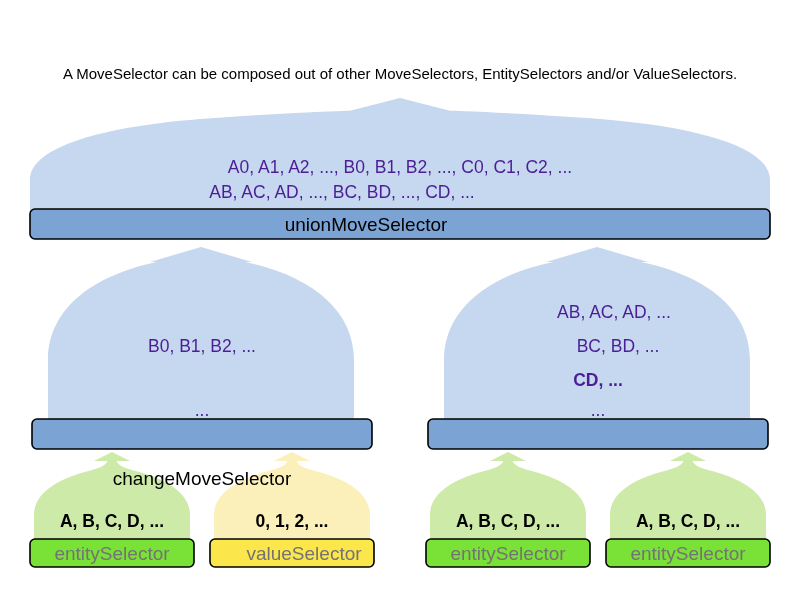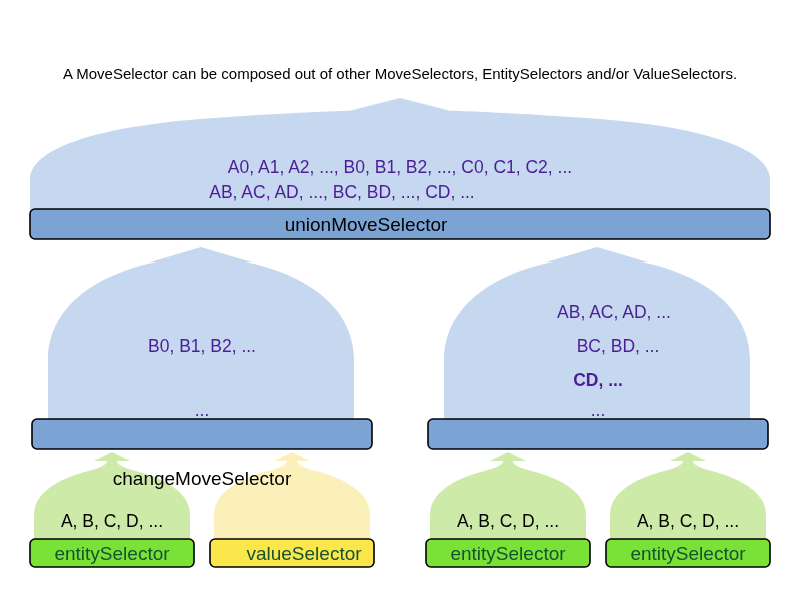--- a/index.html
+++ b/index.html
@@ -65,27 +65,28 @@
     color: #000000;
     white-space: nowrap;
   }
   .leaf-text {
     position: absolute;
     text-align: center;
     font-size: 17.5px;
     line-height: 22px;
     color: #000000;
     white-space: pre;
+    font-weight: bold;
   }
   .leaf-label {
     position: absolute;
     text-align: center;
     font-size: 19px;
     line-height: 1;
-    color: #14532d;
+    color: #737373;
     white-space: nowrap;
   }
 </style>
 </head>
 <body>
 
 <div id="diagram-root">
 
   <div class="subtitle">A MoveSelector can be composed out of other MoveSelectors, EntitySelectors and/or ValueSelectors.</div>
 
@@ -216,20 +217,21 @@
   <div class="bar-label" style="left:32px; top:425px; width:340px;margin-top:44px;">changeMoveSelector</div>
 
   <div class="node-text" style="left:444px; top:300px; width:340px;">AB, AC, AD, ...</div>
   <div class="node-text" style="left:448px; top:334px; width:340px;">BC, BD, ...</div>
   <div class="node-text" style="left:428px; top:368px; width:340px;font-weight:bold;">CD, ...</div>
   <div class="node-text" style="left:428px; top:398px; width:340px;">...</div>
 
   <div class="leaf-text" style="left:30px; top:510px; width:164px;">A, B, C, D, ...</div>
   <div class="leaf-label" style="left:30px; top:544px; width:164px;">entitySelector</div>
 
+  <div class="leaf-text" style="left:210px; top:510px; width:164px;">0, 1, 2, ...</div>
   <div class="leaf-label" style="left:210px; top:544px; width:188px;">valueSelector</div>
 
   <div class="leaf-text" style="left:426px; top:510px; width:164px;">A, B, C, D, ...</div>
   <div class="leaf-label" style="left:426px; top:544px; width:164px;">entitySelector</div>
 
   <div class="leaf-text" style="left:606px; top:510px; width:164px;">A, B, C, D, ...</div>
   <div class="leaf-label" style="left:606px; top:544px; width:164px;">entitySelector</div>
 
 </div>
 

